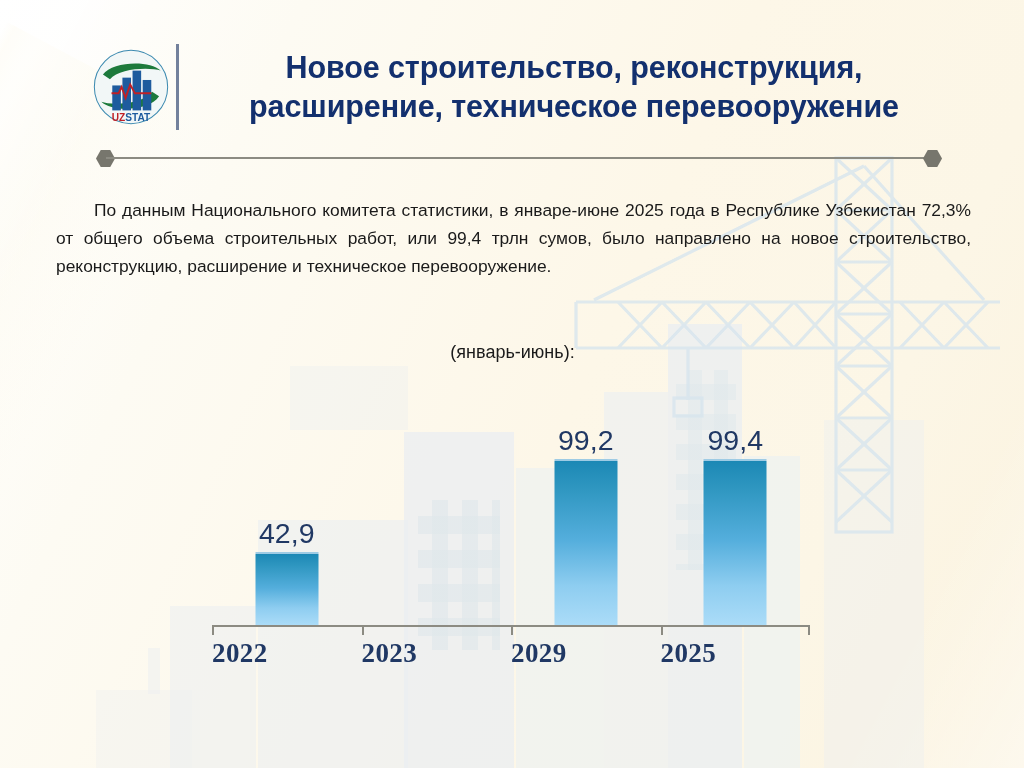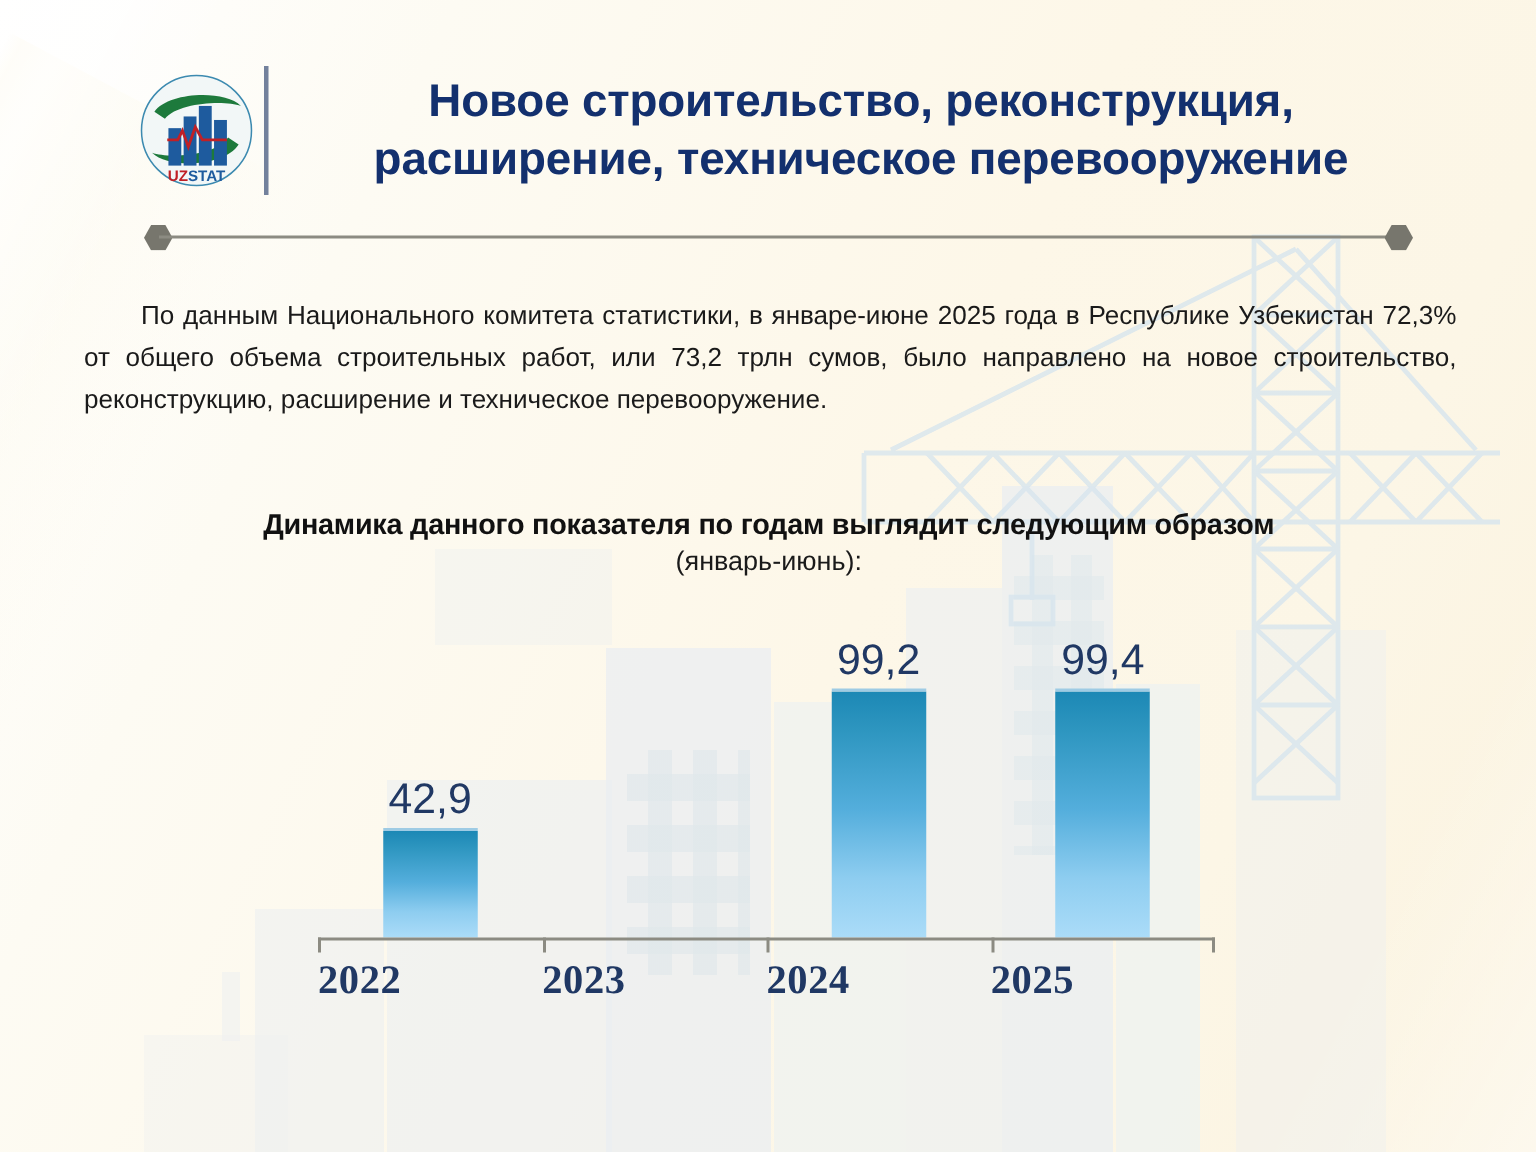--- a/index.html
+++ b/index.html
@@ -332,24 +332,23 @@
       <div>расширение, техническое перевооружение</div>
     </div>
 
     <div id="divider">
       <div class="hex" id="hex-left"></div>
       <div class="line"></div>
       <div class="hex" id="hex-right"></div>
     </div>
   </div>
 
-  <div id="paragraph">По данным Национального комитета статистики, в январе-июне 2025 года в Республике Узбекистан 72,3% от общего объема строительных работ, или 73,2 трлн сумов, было направлено на новое строительство, реконструкцию, расширение и техническое перевооружение.</div>
+  <div id="paragraph">По данным Национального комитета статистики, в январе-июне 2025 года в Республике Узбекистан 72,3% от общего объема строительных работ, или 99,4 трлн сумов, было направлено на новое строительство, реконструкцию, расширение и техническое перевооружение.</div>
 
   <div id="chart-heading">
-    <div class="line1">Динамика данного показателя по годам выглядит следующим образом</div>
     <div class="line2">(январь-июнь):</div>
   </div>
 
   <div id="chart">
     <div id="plot">
 
       <div class="col" style="left:0px;">
         <div class="dlabel" id="dl0" style="bottom: 75px; margin-top: 32px;">42,9</div>
         <div class="bar" id="bar0" style="height: 71px;"></div>
       </div>
@@ -371,18 +370,18 @@
       <div class="tick" style="left:0px;"></div>
       <div class="tick" style="left:149.5px;"></div>
       <div class="tick" style="left:299px;"></div>
       <div class="tick" style="left:448.5px;"></div>
       <div class="tick" style="left:596px;"></div>
     </div>
 
     <div id="xlabels">
       <div class="xlab" style="left:0px;">2022</div>
       <div class="xlab" style="left:149.5px;">2023</div>
-      <div class="xlab" style="left:299px;">2024</div>
+      <div class="xlab" style="left:299px;">2029</div>
       <div class="xlab" style="left:448.5px;">2025</div>
     </div>
   </div>
 
 </div>
 
 </body></html>

